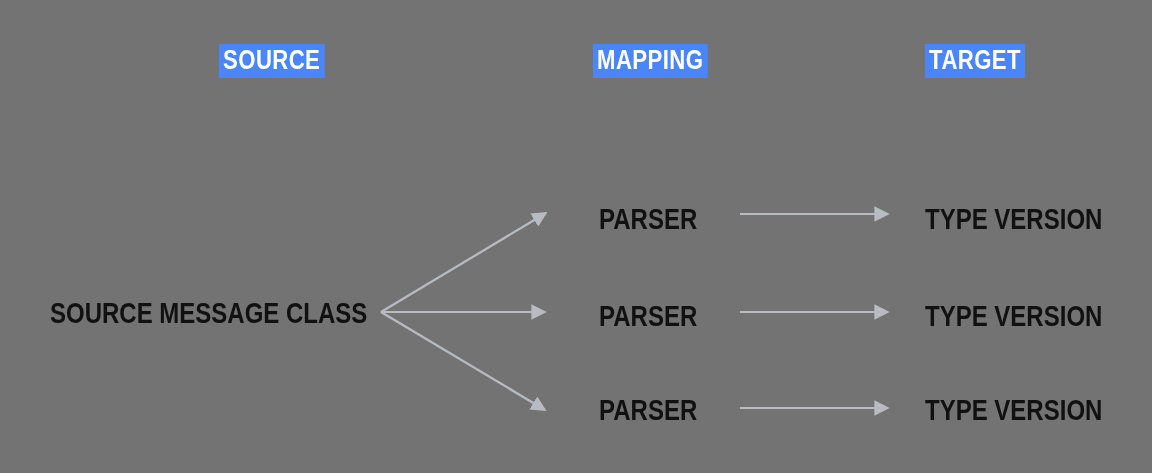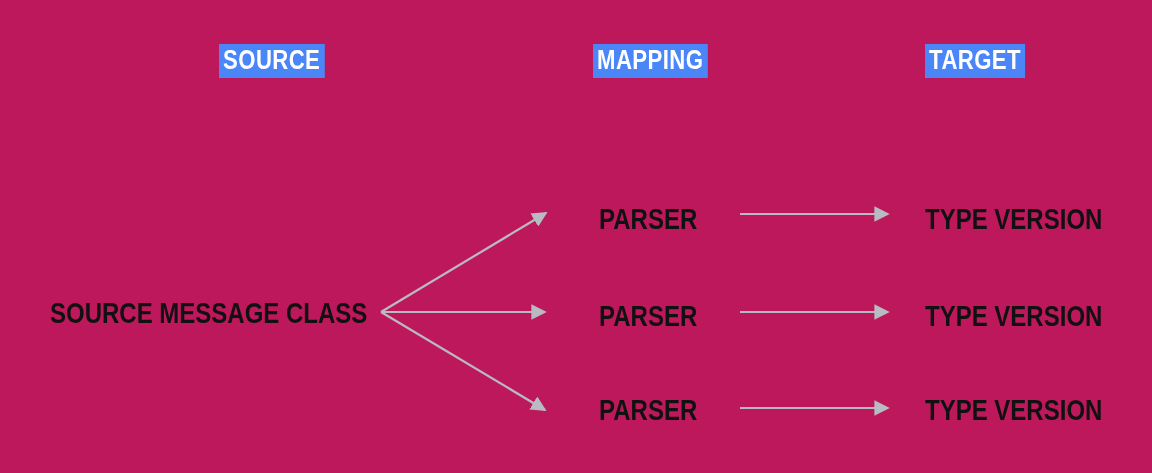--- a/index.html
+++ b/index.html
@@ -7,21 +7,21 @@
     padding: 0;
     background: #ffffff;
   }
   body {
     font-family: "Liberation Sans", sans-serif;
   }
   #canvas {
     position: relative;
     width: 1152px;
     height: 473px;
-    background: #be185d;
+    background: #737373;
     overflow: hidden;
   }
   .hdr {
     position: absolute;
     font-family: "Liberation Sans", sans-serif;
     font-weight: bold;
     font-size: 27px;
     letter-spacing: 0.5px;
     color: #ffffff;
     background: #4a86f7;

